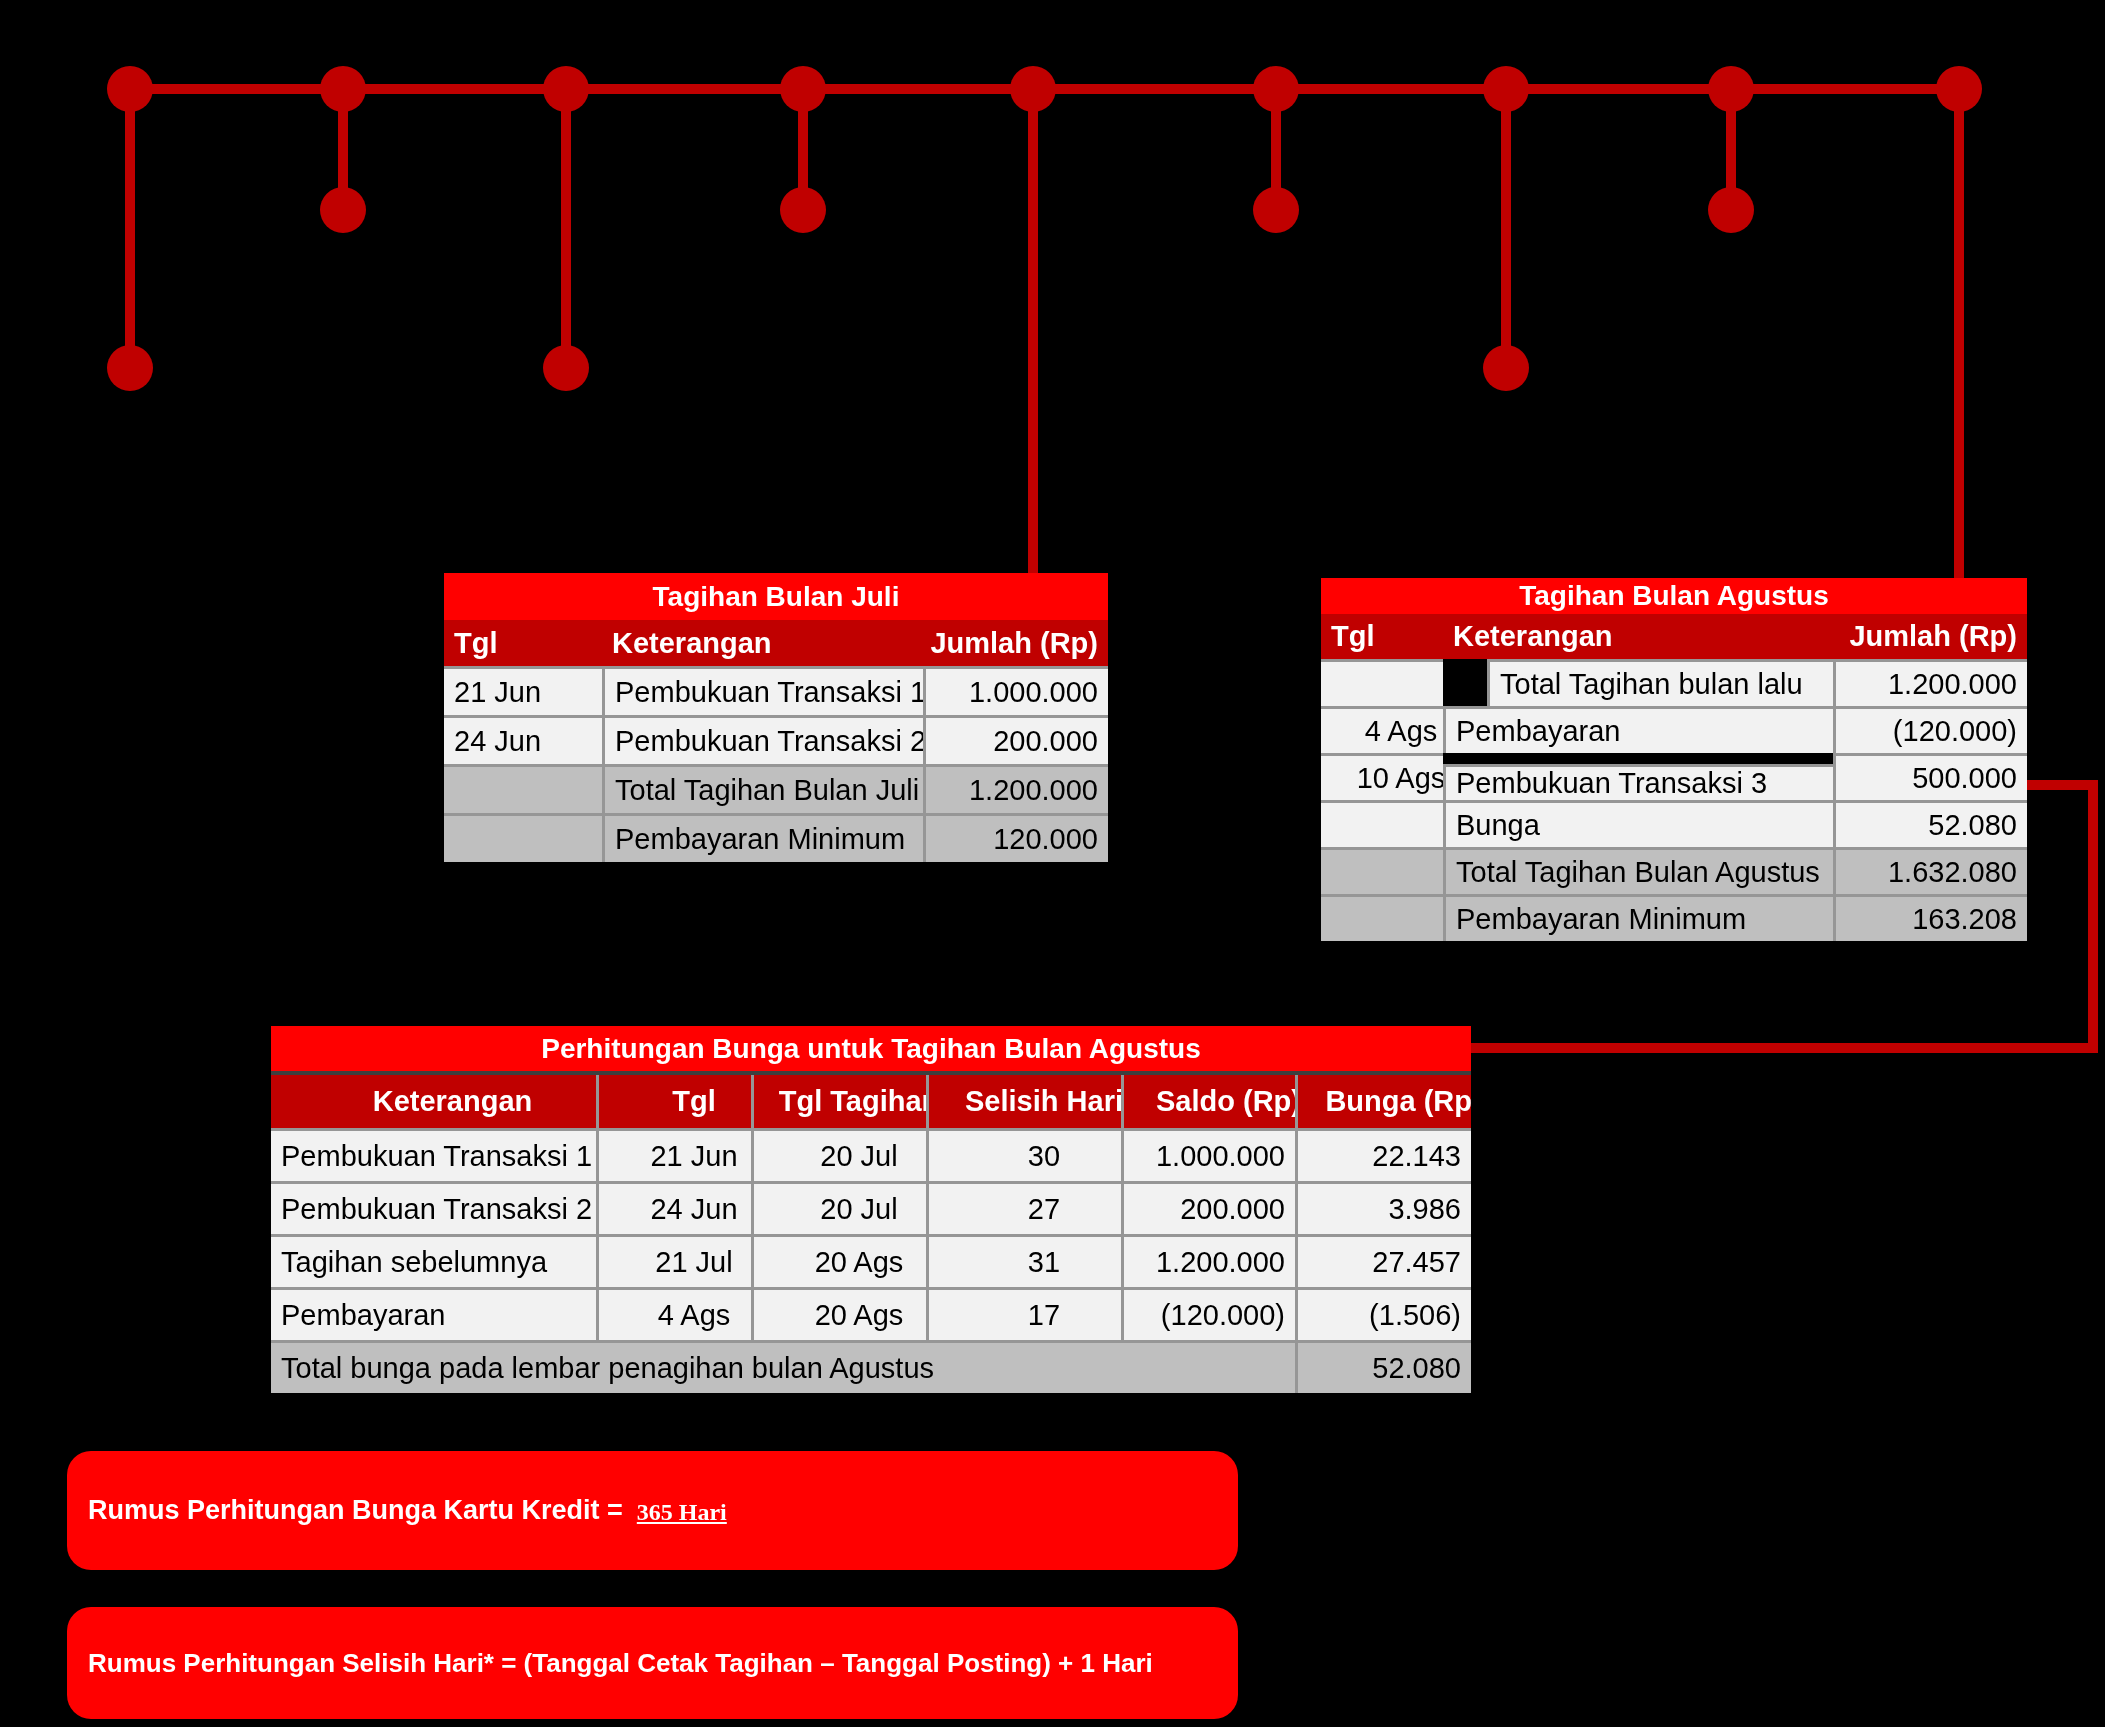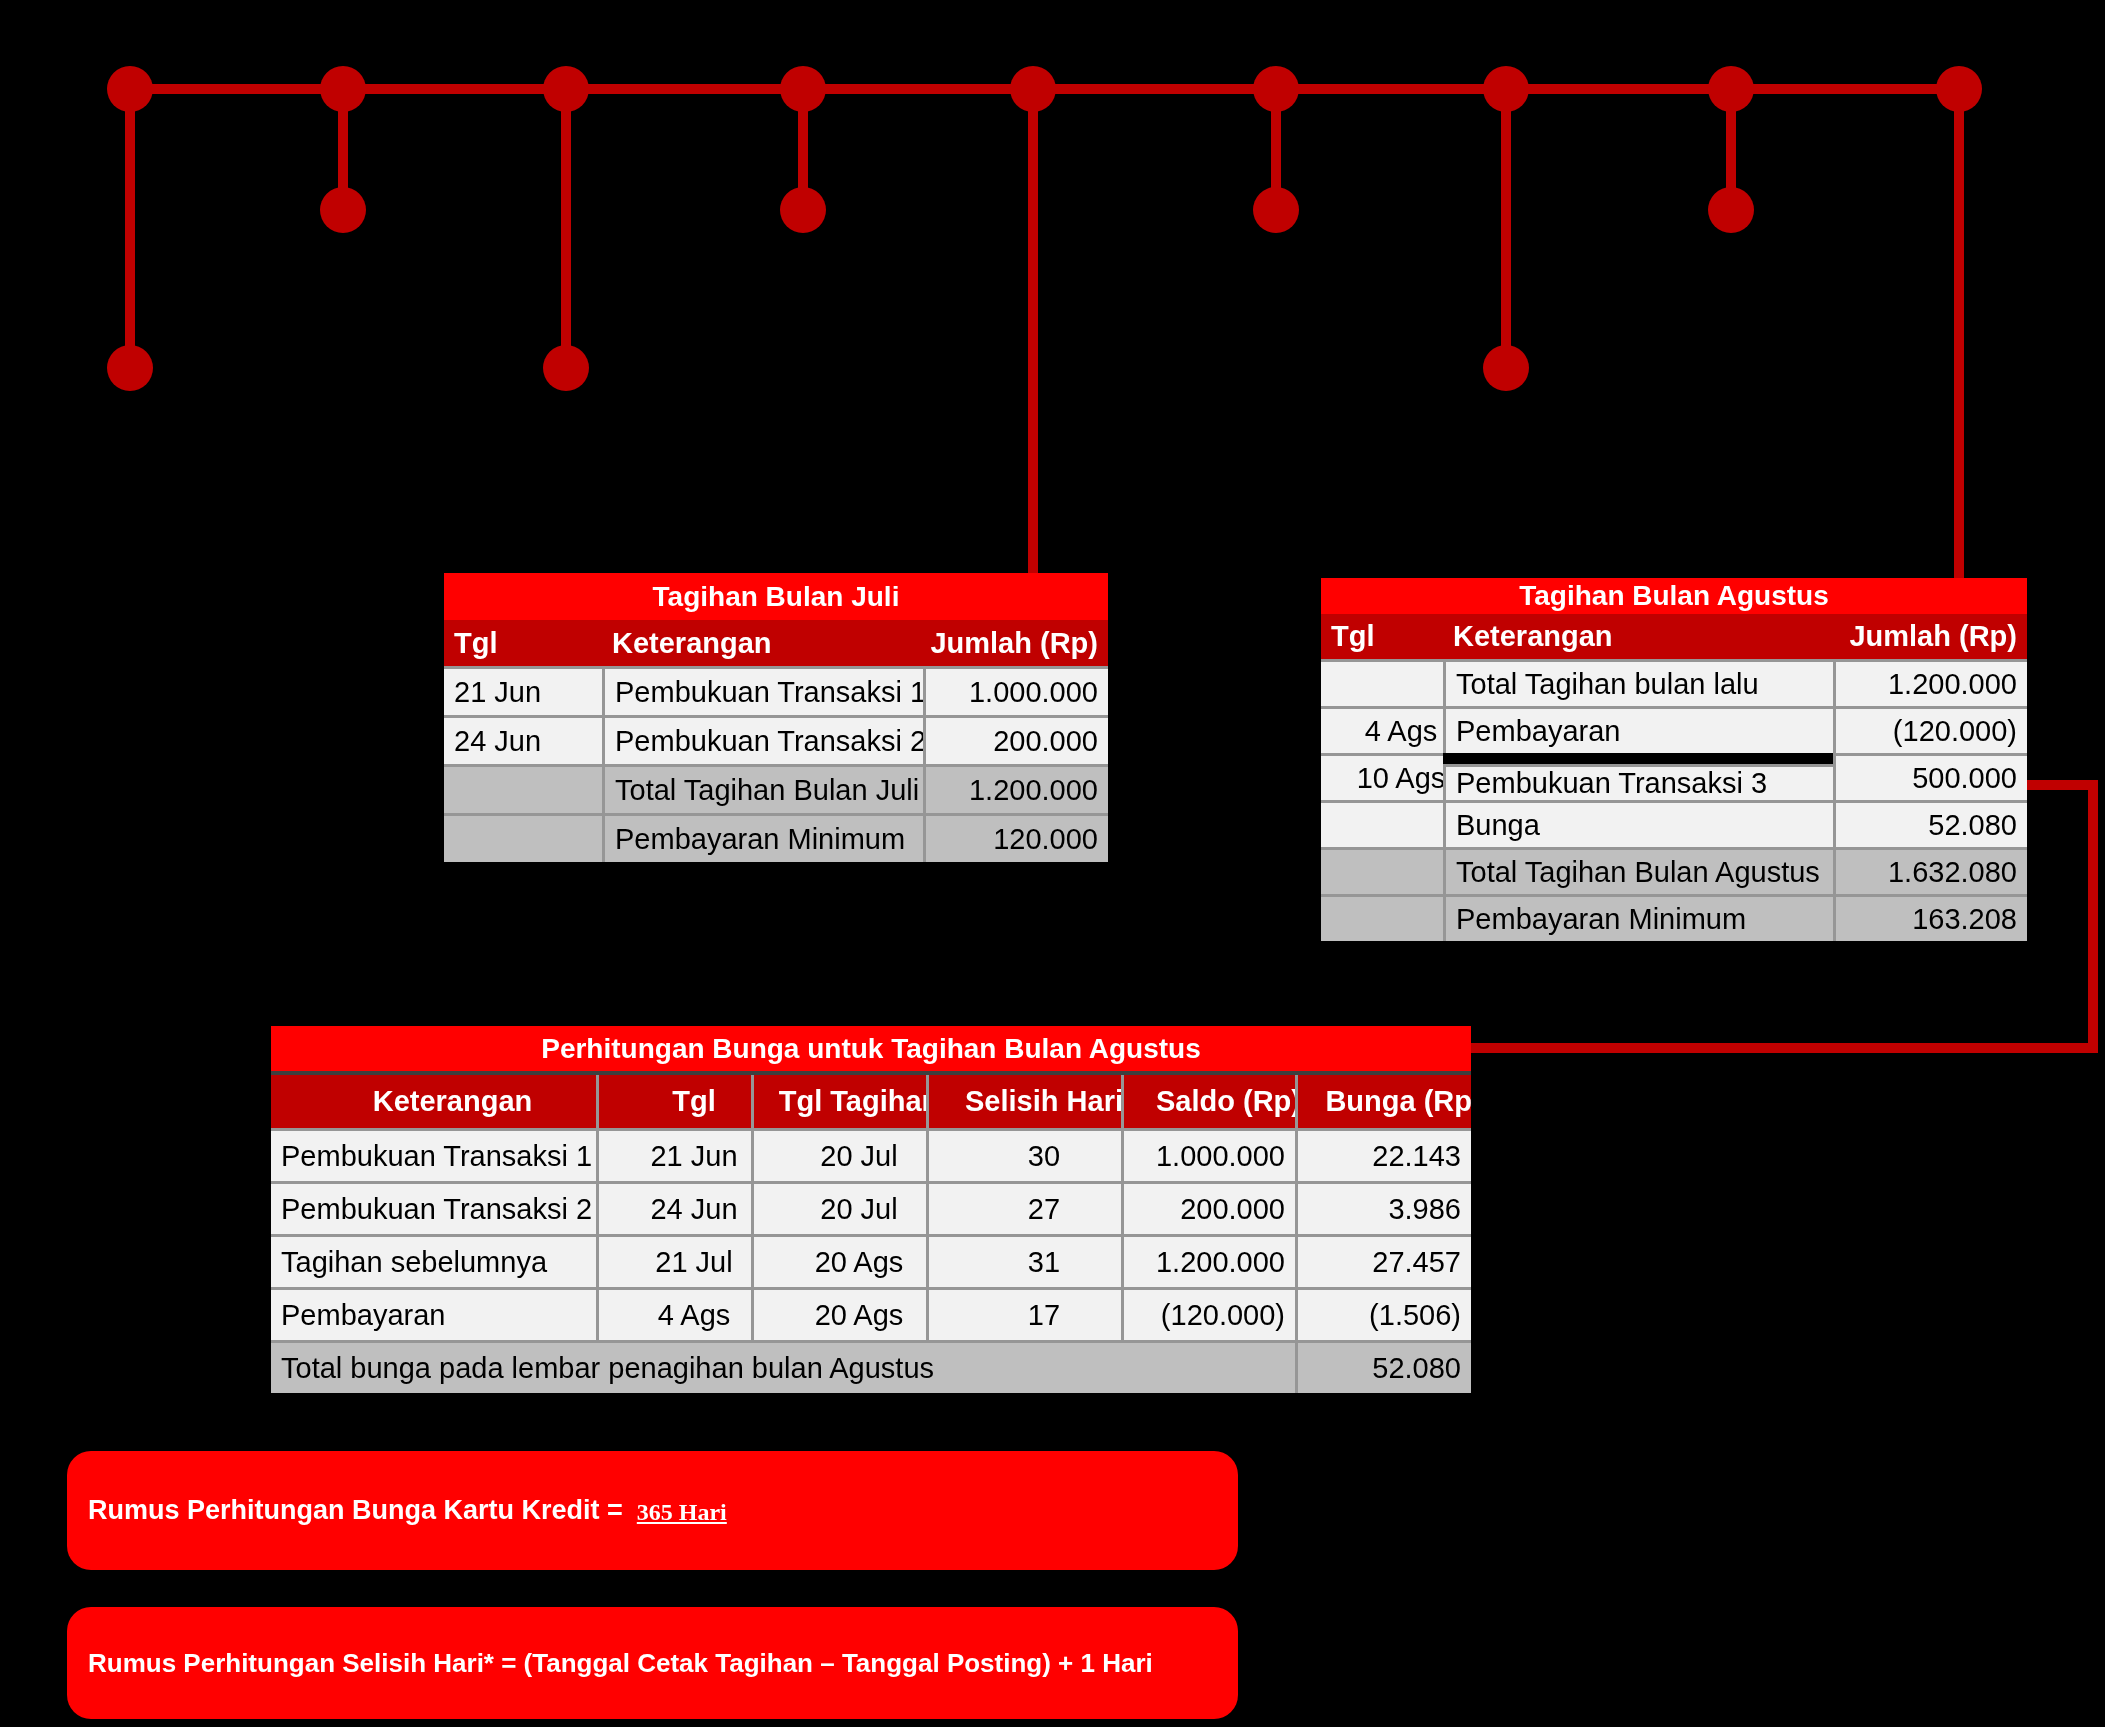--- a/index.html
+++ b/index.html
@@ -103,21 +103,21 @@
       <div class="tcell body left gray" style="border-top: 3px solid var(--border-gray);"></div>
       <div class="tcell body left gray" style="border-top: 3px solid var(--border-gray); border-left: 3px solid var(--border-gray);">Pembayaran Minimum</div>
       <div class="tcell body right gray" style="border-top: 3px solid var(--border-gray); border-left: 3px solid var(--border-gray);">120.000</div>
     </div>
   <div class="dtable" id="table-agustus" style="left: 1321px; top: 578px; width: 706px; grid-template-columns: 122px 390px 194px; grid-template-rows: 36px 45px 47px 47px 47px 47px 47px 47px;">
       <div class="tcell title">Tagihan Bulan Agustus</div>
       <div class="tcell head left">Tgl</div>
       <div class="tcell head left">Keterangan</div>
       <div class="tcell head right">Jumlah (Rp)</div>
       <div class="tcell body center" style="border-top: 3px solid var(--border-gray);"></div>
-      <div class="tcell body left" style="border-top: 3px solid var(--border-gray); border-left: 3px solid var(--border-gray);">Total Tagihan bulan lalu</div>
+      <div class="tcell body left" style="border-top: 3px solid var(--border-gray); border-left: 3px solid var(--border-gray); margin-left: 44px;">Total Tagihan bulan lalu</div>
       <div class="tcell body right" style="border-top: 3px solid var(--border-gray); border-left: 3px solid var(--border-gray);">1.200.000</div>
       <div class="tcell body center" style="border-top: 3px solid var(--border-gray);">4 Ags</div>
       <div class="tcell body left" style="border-top: 3px solid var(--border-gray); border-left: 3px solid var(--border-gray);">Pembayaran</div>
       <div class="tcell body right" style="border-top: 3px solid var(--border-gray); border-left: 3px solid var(--border-gray);">(120.000)</div>
       <div class="tcell body center" style="border-top: 3px solid var(--border-gray);">10 Ags</div>
       <div class="tcell body left" style="border-top: 3px solid var(--border-gray); border-left: 3px solid var(--border-gray); margin-top: 11px;">Pembukuan Transaksi 3</div>
       <div class="tcell body right" style="border-top: 3px solid var(--border-gray); border-left: 3px solid var(--border-gray);">500.000</div>
       <div class="tcell body center" style="border-top: 3px solid var(--border-gray);"></div>
       <div class="tcell body left" style="border-top: 3px solid var(--border-gray); border-left: 3px solid var(--border-gray);">Bunga</div>
       <div class="tcell body right" style="border-top: 3px solid var(--border-gray); border-left: 3px solid var(--border-gray);">52.080</div>

